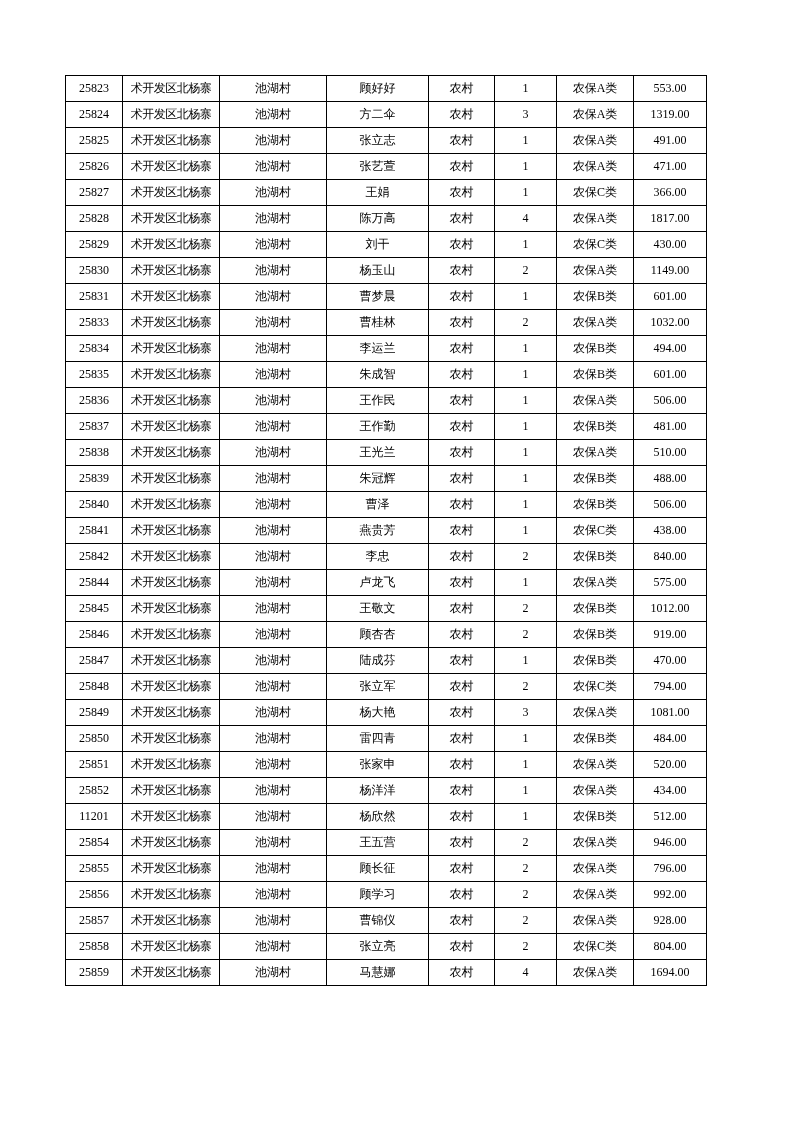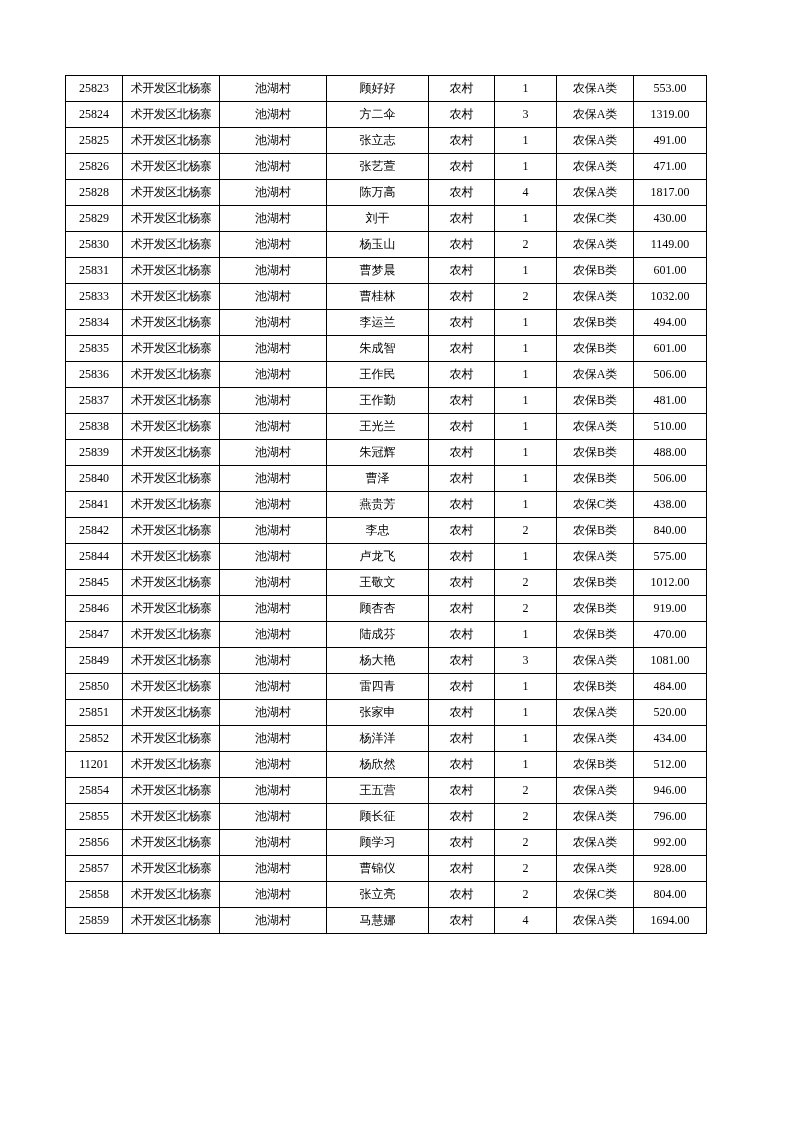--- a/index.html
+++ b/index.html
@@ -86,20 +86,30 @@
     <td class="col-id">25826</td>
     <td class="col-area">术开发区北杨寨</td>
     <td class="col-village">池湖村</td>
     <td class="col-name">张艺萱</td>
     <td class="col-type">农村</td>
     <td class="col-count">1</td>
     <td class="col-cat">农保A类</td>
     <td class="col-amount">471.00</td>
   </tr>
 
+  <tr>
+    <td class="col-id">25827</td>
+    <td class="col-area">术开发区北杨寨</td>
+    <td class="col-village">池湖村</td>
+    <td class="col-name">王娟</td>
+    <td class="col-type">农村</td>
+    <td class="col-count">1</td>
+    <td class="col-cat">农保C类</td>
+    <td class="col-amount">366.00</td>
+  </tr>
 
   <tr>
     <td class="col-id">25828</td>
     <td class="col-area">术开发区北杨寨</td>
     <td class="col-village">池湖村</td>
     <td class="col-name">陈万高</td>
     <td class="col-type">农村</td>
     <td class="col-count">4</td>
     <td class="col-cat">农保A类</td>
     <td class="col-amount">1817.00</td>
@@ -287,20 +297,30 @@
     <td class="col-id">25847</td>
     <td class="col-area">术开发区北杨寨</td>
     <td class="col-village">池湖村</td>
     <td class="col-name">陆成芬</td>
     <td class="col-type">农村</td>
     <td class="col-count">1</td>
     <td class="col-cat">农保B类</td>
     <td class="col-amount">470.00</td>
   </tr>
 
+  <tr>
+    <td class="col-id">25848</td>
+    <td class="col-area">术开发区北杨寨</td>
+    <td class="col-village">池湖村</td>
+    <td class="col-name">张立军</td>
+    <td class="col-type">农村</td>
+    <td class="col-count">2</td>
+    <td class="col-cat">农保C类</td>
+    <td class="col-amount">794.00</td>
+  </tr>
 
   <tr>
     <td class="col-id">25849</td>
     <td class="col-area">术开发区北杨寨</td>
     <td class="col-village">池湖村</td>
     <td class="col-name">杨大艳</td>
     <td class="col-type">农村</td>
     <td class="col-count">3</td>
     <td class="col-cat">农保A类</td>
     <td class="col-amount">1081.00</td>

